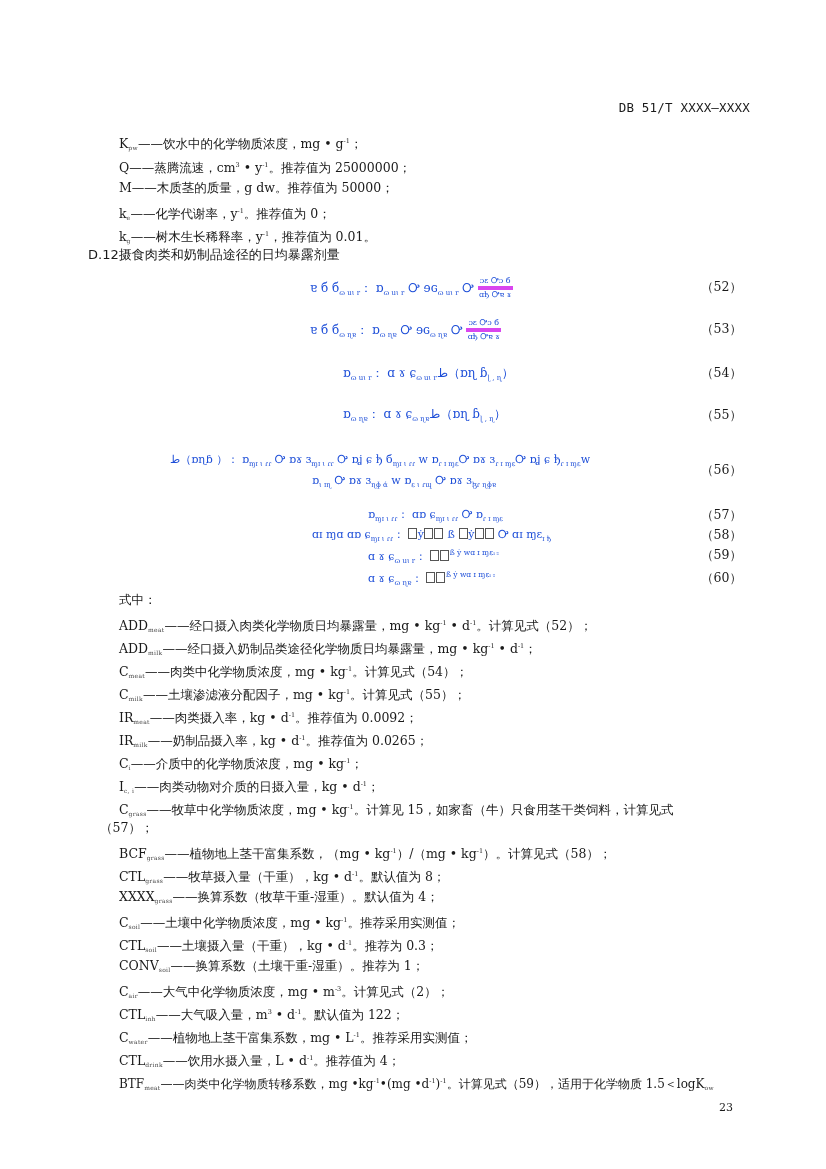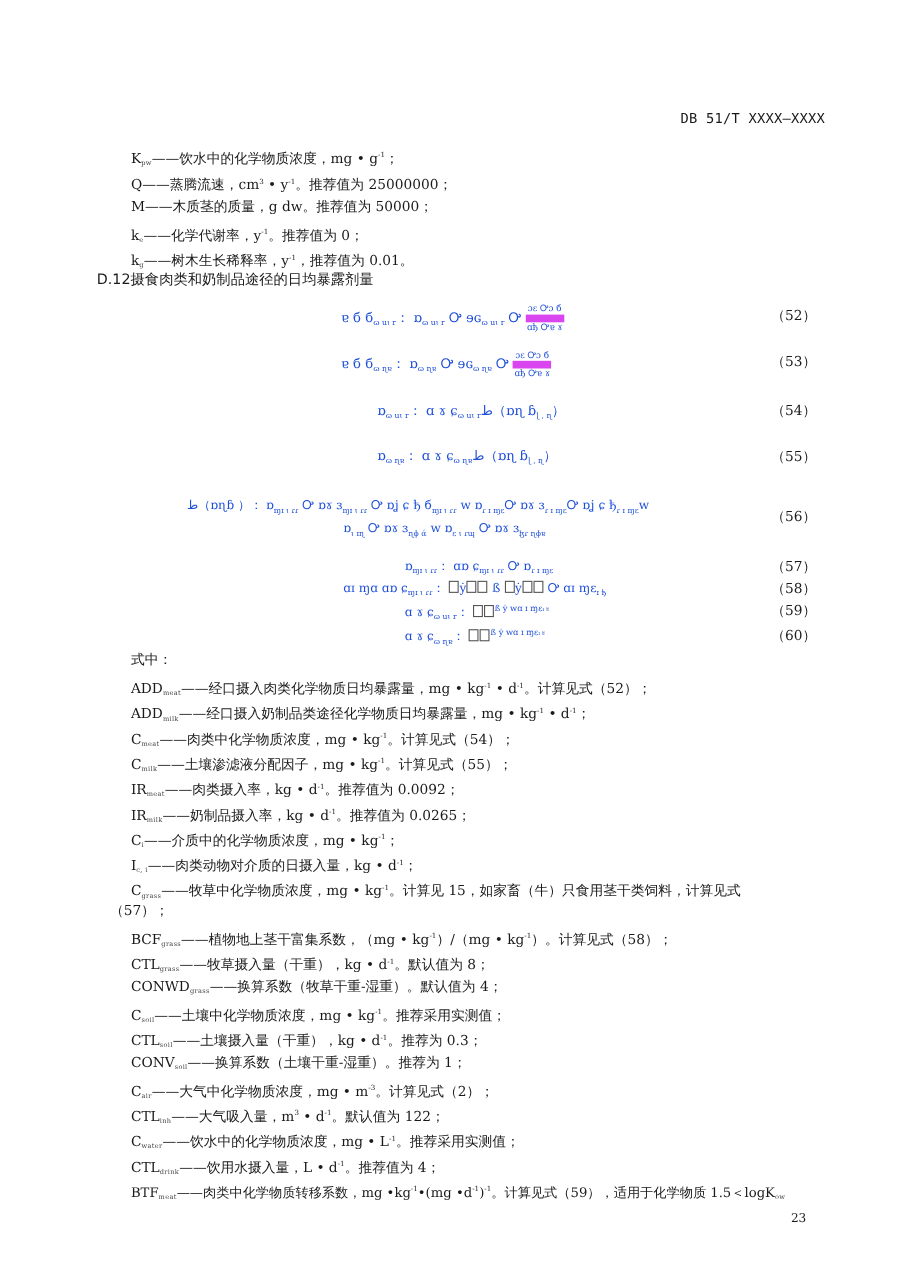--- a/index.html
+++ b/index.html
@@ -25,21 +25,21 @@
   .eq {
     position: absolute; white-space: nowrap;
     font-family: "DejaVu Serif", serif; font-size: 12px; color: #1d4ed8;
   }
   .eq .s { font-size: 7px; vertical-align: -3px; }
   .eqnum {
     position: absolute; right: 84px; font-size: 12.5px;
     font-family: "DejaVu Serif", serif;
   }
   .frac { display: inline-block; vertical-align: middle; text-align: center; font-size: 8px; line-height: 10px; }
-  .frac .top { border-bottom: 7px solid #d946ef; padding: 0 2px; }
+  .frac .top { border-bottom: 4px solid #d946ef; padding: 0 2px; }
   .box { display: inline-block; width: 7px; height: 9px; border: 1px solid #555; vertical-align: -1px; margin: 0 0.5px; }
   .pageno { position: absolute; right: 93px; top: 1076px; font-size: 11px; font-family: "DejaVu Serif", serif; }
 </style>
 </head>
 <body>
 
 <div class="header">DB 51/T XXXX—XXXX</div>
 
 <div class="line indent" style="top:133px"><span>K</span><sub>pw</sub><span>——饮水中的化学物质浓度，mg • g</span><sup>-1</sup><span>；</span></div>
 <div class="line indent" style="top:157px"><span>Q</span><span>——蒸腾流速，cm</span><sup>3</sup><span> • y</span><sup>-1</sup><span>。推荐值为 25000000；</span></div>
@@ -84,23 +84,23 @@
 <div class="line indent" style="top:661px"><span>C</span><sub>meat</sub><span>——肉类中化学物质浓度，mg • kg</span><sup>-1</sup><span>。计算见式（54）；</span></div>
 <div class="line indent" style="top:684px"><span>C</span><sub>milk</sub><span>——土壤渗滤液分配因子，mg • kg</span><sup>-1</sup><span>。计算见式（55）；</span></div>
 <div class="line indent" style="top:707px"><span>IR</span><sub>meat</sub><span>——肉类摄入率，kg • d</span><sup>-1</sup><span>。推荐值为 0.0092；</span></div>
 <div class="line indent" style="top:730px"><span>IR</span><sub>milk</sub><span>——奶制品摄入率，kg • d</span><sup>-1</sup><span>。推荐值为 0.0265；</span></div>
 <div class="line indent" style="top:753px"><span>C</span><sub>i</sub><span>——介质中的化学物质浓度，mg • kg</span><sup>-1</sup><span>；</span></div>
 <div class="line indent" style="top:776px"><span>I</span><sub>c, i</sub><span>——肉类动物对介质的日摄入量，kg • d</span><sup>-1</sup><span>；</span></div>
 <div class="line indent" style="top:799px"><span>C</span><sub>grass</sub><span>——牧草中化学物质浓度，mg • kg</span><sup>-1</sup><span>。计算见 15，如家畜（牛）只食用茎干类饲料，计算见式</span></div>
 <div class="line" style="left:100px; top:820px">（57）；</div>
 <div class="line indent" style="top:843px"><span>BCF</span><sub>grass</sub><span>——植物地上茎干富集系数，（mg • kg</span><sup>-1</sup><span>）/（mg • kg</span><sup>-1</sup><span>）。计算见式（58）；</span></div>
 <div class="line indent" style="top:866px"><span>CTL</span><sub>grass</sub><span>——牧草摄入量（干重），kg • d</span><sup>-1</sup><span>。默认值为 8；</span></div>
-<div class="line indent" style="top:889px"><span>CONWD</span><sub>grass</sub><span>——换算系数（牧草干重-湿重）。默认值为 4；</span></div>
+<div class="line indent" style="top:889px"><span>XXXX</span><sub>grass</sub><span>——换算系数（牧草干重-湿重）。默认值为 4；</span></div>
 <div class="line indent" style="top:912px"><span>C</span><sub>soil</sub><span>——土壤中化学物质浓度，mg • kg</span><sup>-1</sup><span>。推荐采用实测值；</span></div>
 <div class="line indent" style="top:935px"><span>CTL</span><sub>soil</sub><span>——土壤摄入量（干重），kg • d</span><sup>-1</sup><span>。推荐为 0.3；</span></div>
 <div class="line indent" style="top:958px"><span>CONV</span><sub>soil</sub><span>——换算系数（土壤干重-湿重）。推荐为 1；</span></div>
 <div class="line indent" style="top:981px"><span>C</span><sub>air</sub><span>——大气中化学物质浓度，mg • m</span><sup>-3</sup><span>。计算见式（2）；</span></div>
 <div class="line indent" style="top:1004px"><span>CTL</span><sub>inh</sub><span>——大气吸入量，m</span><sup>3</sup><span> • d</span><sup>-1</sup><span>。默认值为 122；</span></div>
-<div class="line indent" style="top:1027px"><span>C</span><sub>water</sub><span>——饮水中的化学物质浓度，mg • L</span><sup>-1</sup><span>。推荐采用实测值；</span></div>
+<div class="line indent" style="top:1027px"><span>C</span><sub>water</sub><span>——植物地上茎干富集系数，mg • L</span><sup>-1</sup><span>。推荐采用实测值；</span></div>
 <div class="line indent" style="top:1050px"><span>CTL</span><sub>drink</sub><span>——饮用水摄入量，L • d</span><sup>-1</sup><span>。推荐值为 4；</span></div>
 <div class="line indent" style="top:1073px; font-size:12px"><span>BTF</span><sub>meat</sub><span>——肉类中化学物质转移系数，mg •kg</span><sup>-1</sup><span>•(mg •d</span><sup>-1</sup><span>)</span><sup>-1</sup><span>。计算见式（59），适用于化学物质 1.5＜logK</span><sub>ow</sub></div>
 
 <div class="pageno" style="top:1101px">23</div>
 
 </body></html>

